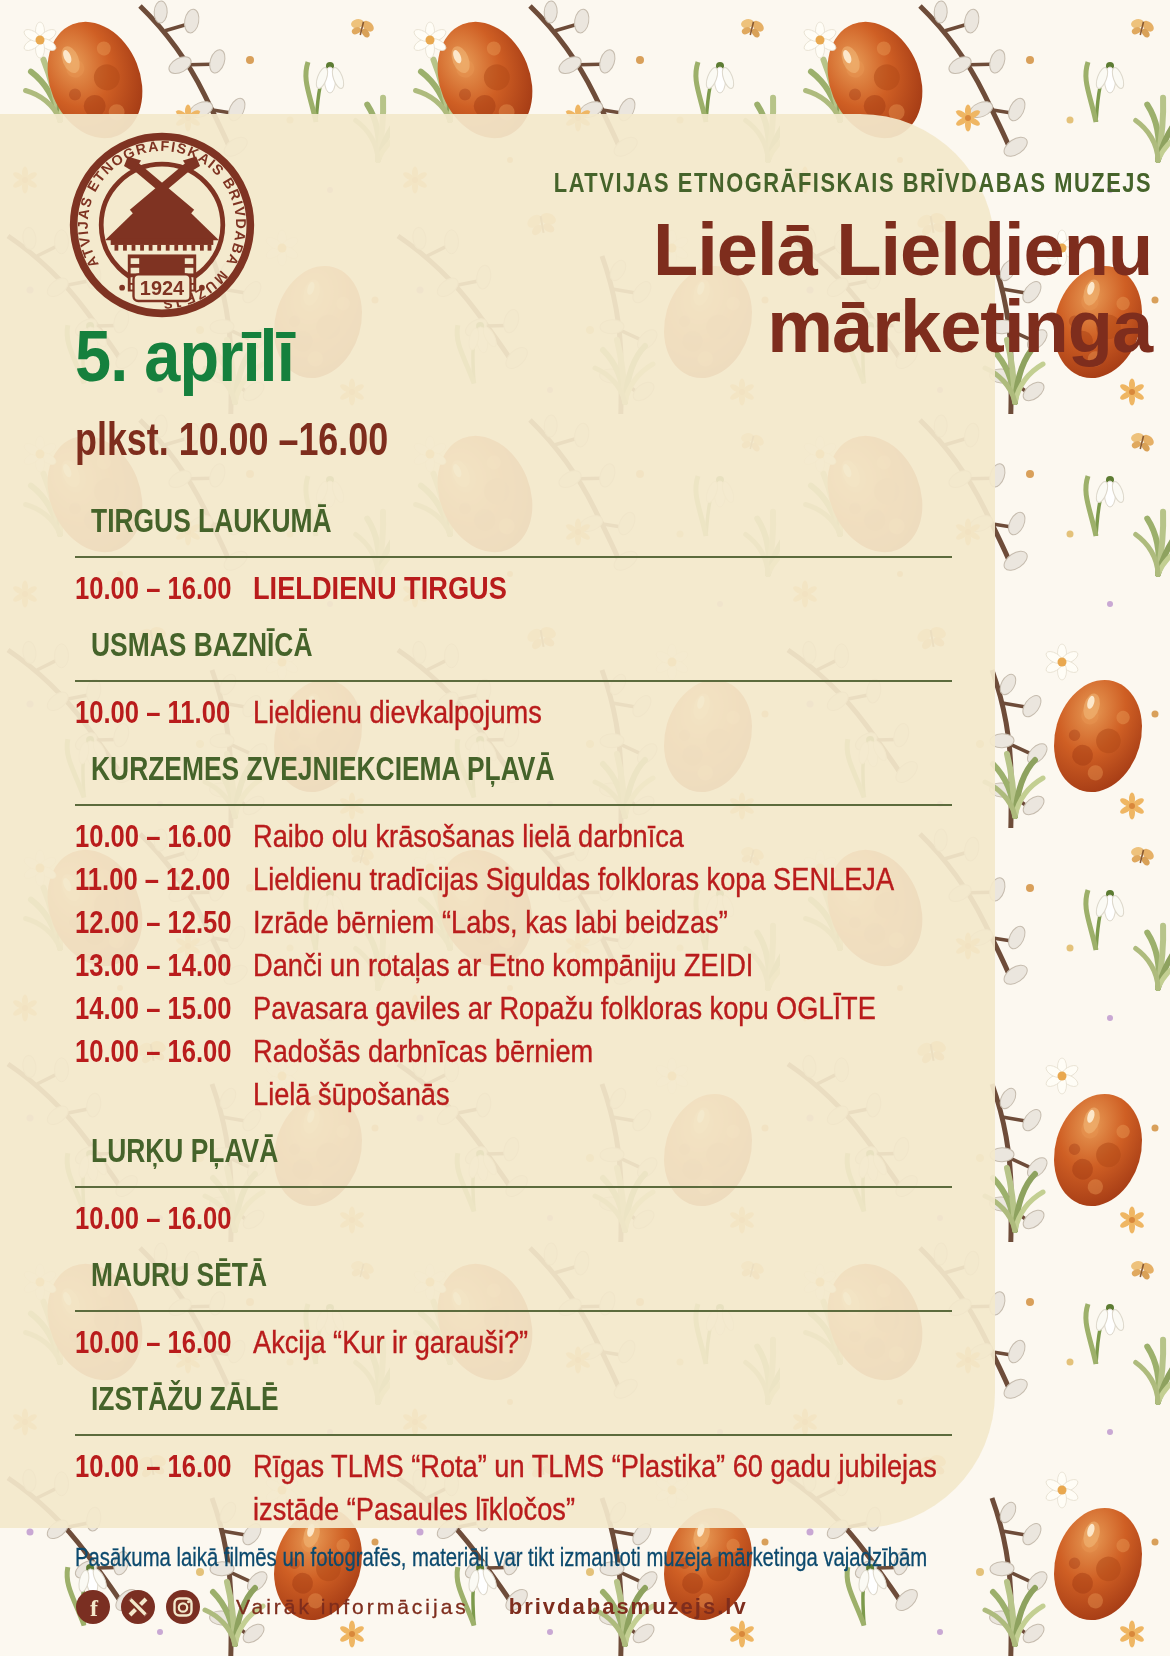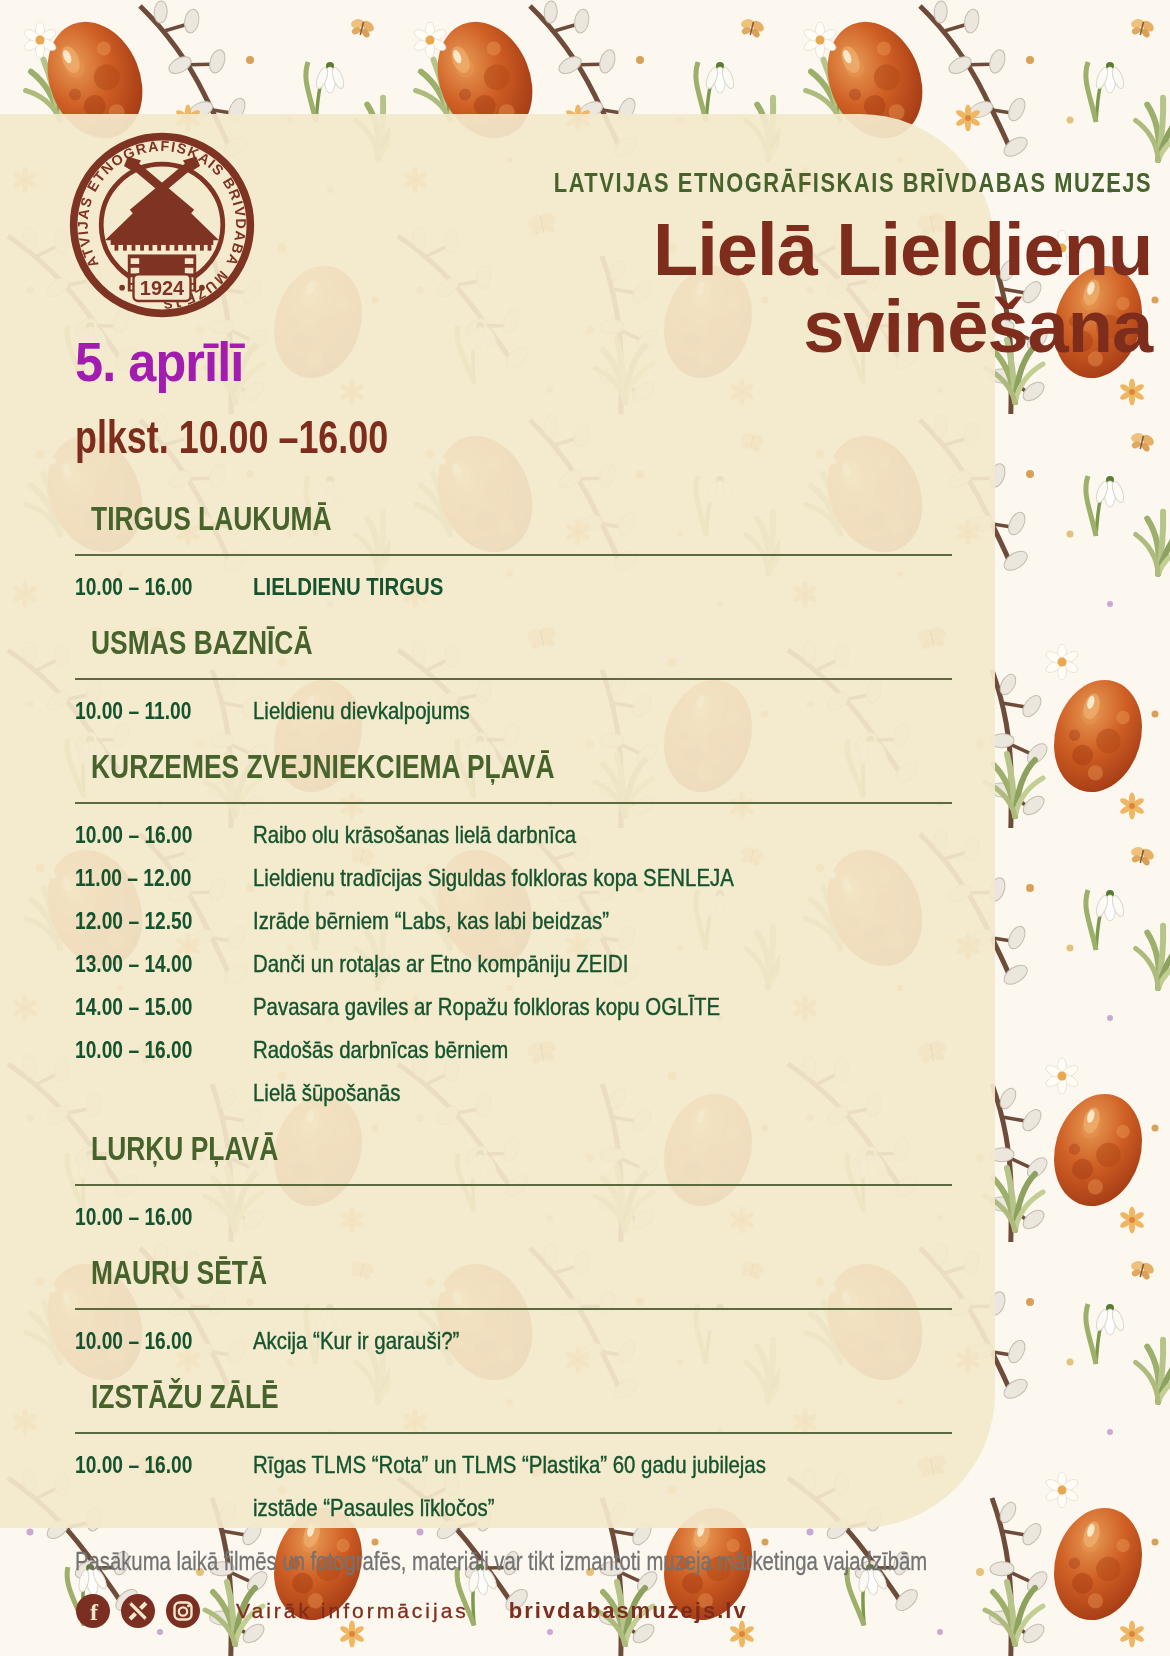--- a/index.html
+++ b/index.html
@@ -15,44 +15,44 @@
     background:rgba(243,232,203,0.93);
     border-radius:0 135px 135px 0;
   }
 
   .cx { display:inline-block; white-space:nowrap; transform-origin:0 50%; }
   .cx-r { display:inline-block; white-space:nowrap; transform-origin:100% 50%; }
 
   .header-row { display:flex; }
   .hleft { width:310px; flex:none; }
   .logo-svg { display:block; width:190px; height:190px; margin-left:-8px; }
-  .date-txt { margin-top:14px; font-size:56px; font-weight:bold; color:#a21caf; letter-spacing:-1px; line-height:1; white-space:nowrap; }
+  .date-txt { font-size:72px; font-weight:bold; color:#15803d; letter-spacing:-1px; line-height:1; white-space:nowrap; }
   .date-txt .cx { transform:scaleX(.9); }
   .time-range { margin-top:24px; font-size:46px; font-weight:bold; color:#7e2d1d; line-height:1; white-space:nowrap; }
   .time-range .cx { transform:scaleX(.78); }
 
   .hright { flex:1; padding-top:38px; text-align:right; margin-right:21px; }
   .museum-name { color:#45632a; font-weight:bold; font-size:28px; letter-spacing:2px; line-height:1.1; }
   .museum-name .cx-r { transform:scaleX(.78); }
   .big-title { margin-top:12px; color:#7e2d1d; font-weight:bold; font-size:74px; line-height:1.05; letter-spacing:-1px; }
 
   .schedule { margin-top:40px; }
   .sched-section { margin:0; }
   .loc { margin:16px; font-size:33px; line-height:38px; font-weight:bold; color:#45632a; }
   .loc .cx { transform:scaleX(.8); }
   .rule { height:2px; background:#5c6b3d; margin:5px 0 9px 0; }
-  .event-row { display:flex; font-size:24px; line-height:43px; color:#14532d; }
+  .event-row { display:flex; font-size:32px; line-height:43px; color:#b91c1c; }
   .time { width:178px; flex:none; font-weight:bold; }
   .time .cx { transform:scaleX(.8); }
   .lines { flex:1; }
   .line { -webkit-text-stroke:.4px currentColor; }
   .line .cx { transform:scaleX(.85); }
   .line.em { font-weight:bold; -webkit-text-stroke:0; }
 
-  .disclaimer { margin-top:16px; color:#737373; font-size:26px; line-height:32px; -webkit-text-stroke:.3px currentColor; white-space:nowrap; }
+  .disclaimer { margin-top:10px; color:#0c4a6e; font-size:26px; line-height:32px; -webkit-text-stroke:.3px currentColor; white-space:nowrap; }
   .disclaimer .cx { transform:scaleX(.78); }
 
   .footer-row { margin-top:16px; display:flex; align-items:center; }
   .soc { width:36px; height:36px; margin-right:9px; display:block; }
   .info { margin-left:26px; color:#7e2d1d; font-size:21px; letter-spacing:3px; white-space:nowrap; -webkit-text-stroke:.3px currentColor; }
   .info .site { font-weight:bold; font-size:22px; letter-spacing:2px;margin-left:31px; -webkit-text-stroke:0; }
 </style>
 </head>
 <body>
 
@@ -245,21 +245,21 @@
           <span class="cx">plkst. 10.00 –16.00</span>
         </div>
       </div>
 
       <div class="hright">
         <div class="museum-name">
           <span class="cx-r">LATVIJAS ETNOGRĀFISKAIS BRĪVDABAS MUZEJS</span>
         </div>
         <div class="big-title">
           <div>Lielā Lieldienu</div>
-          <div>svinēšana</div>
+          <div>mārketinga</div>
         </div>
       </div>
     </div>
 
     <div class="schedule">
   <section class="sched-section">
     <h2 class="loc"><span class="cx">TIRGUS LAUKUMĀ</span></h2>
     <div class="rule"></div>
     <div class="events">
   <div class="event-row">

